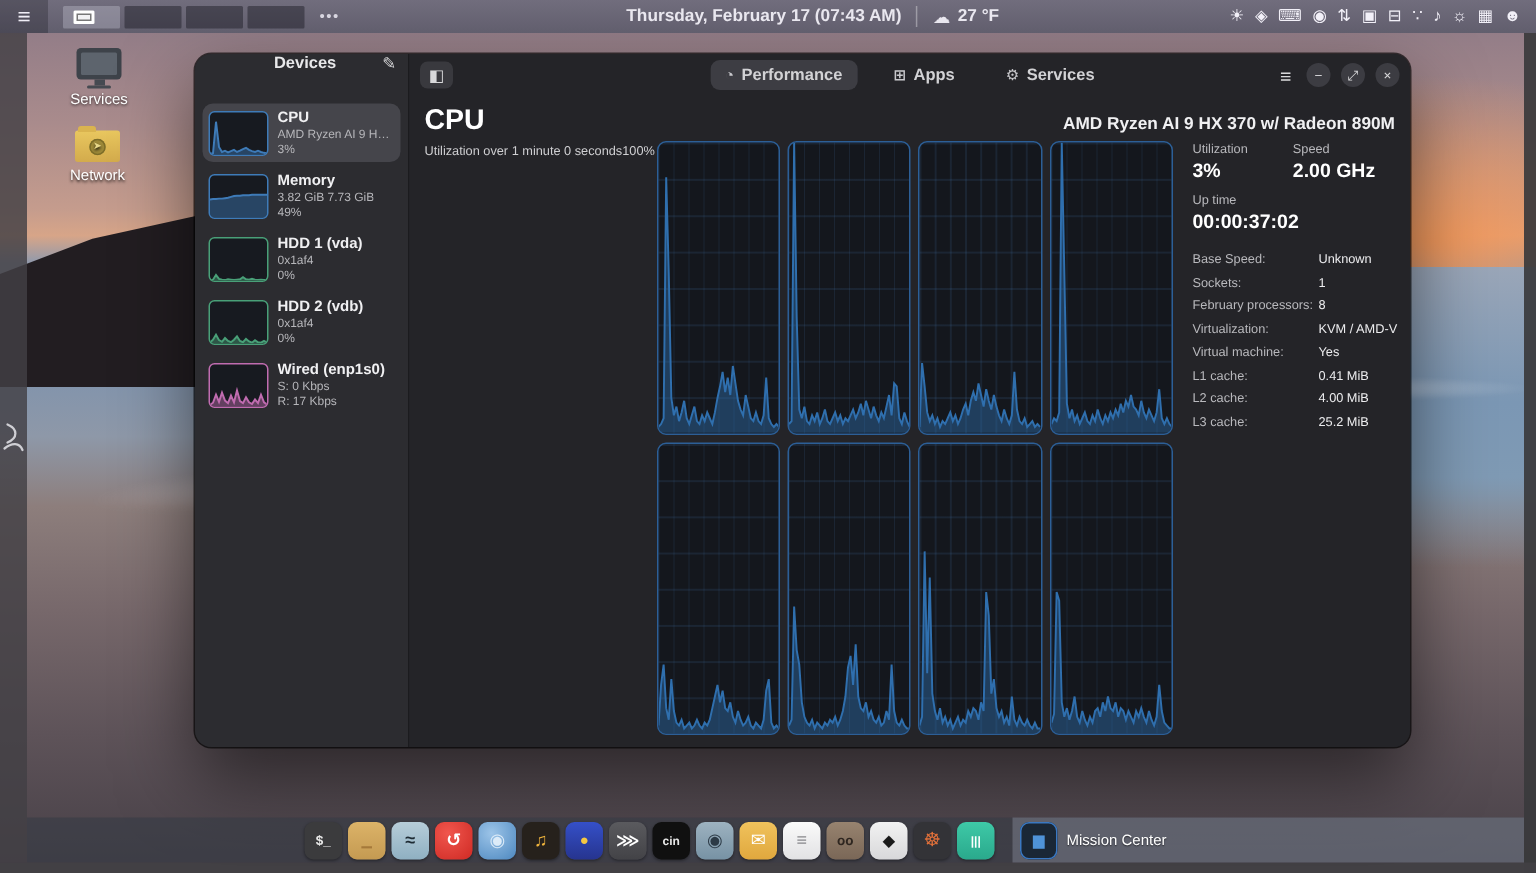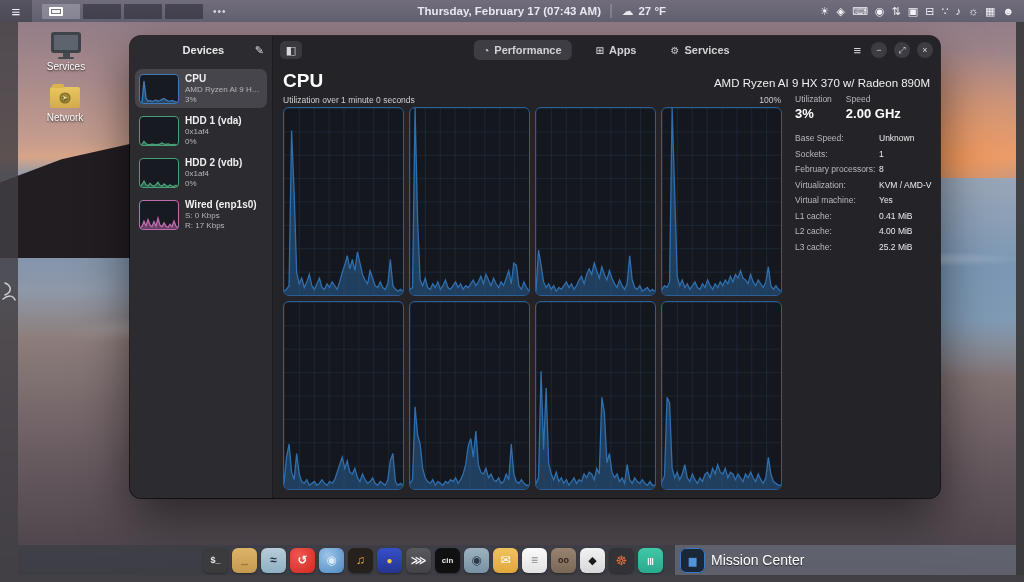--- a/index.html
+++ b/index.html
@@ -61,21 +61,21 @@
     background:#dab44f;border-radius:2px 2px 0 0}
   .folder-globe{position:absolute;left:50%;top:50%;transform:translate(-50%,-50%);width:11px;height:11px;
     border-radius:50%;background:#9c8838;box-shadow:inset 0 0 0 1px #7c6c28;color:#e8d88a;font-size:7px;
     display:flex;align-items:center;justify-content:center}
 
   
   .window{position:absolute;left:130px;top:36px;width:810px;height:462px;border-radius:11px;
     background:#242428;box-shadow:0 20px 50px rgba(0,0,0,.55),0 0 0 1px rgba(0,0,0,.65);
     display:flex;flex-direction:column;overflow:hidden;z-index:20}
   .win-header{height:28px;display:flex;flex:none}
-  .hdr-side{width:143px;background:#2c2c30;border-right:1px solid #1b1b1e;display:flex;align-items:center;
+  .hdr-side{width:143px;background:#2c2c30;border-right:1px solid #1b1b1e;display:flex;
     padding:0 8px;flex:none}
   .hdr-side-title{flex:1;text-align:center;font-size:11px;font-weight:bold;color:#e8e8ea;padding-left:14px}
   .edit-btn{color:#d8d8da;font-size:11px;cursor:pointer}
   .hdr-main{flex:1;background:#242428;display:flex;align-items:center;padding:0 7px;position:relative}
   .sbtoggle{width:22px;height:18px;background:#39393e;border-radius:5px;display:flex;align-items:center;
     justify-content:center;color:#d8d8da;font-size:11px;cursor:pointer}
   .tabs{position:absolute;left:50%;transform:translateX(-50%);display:flex;gap:14px;align-items:center}
   .tab{display:flex;align-items:center;gap:5px;font-size:11px;font-weight:bold;color:#d2d2d5;
     padding:4px 10px;border-radius:6px;cursor:pointer;white-space:nowrap}
   .tab.active{background:#3d3d43}
@@ -91,50 +91,50 @@
   .dev-item.selected{background:#45454b}
   .dev-thumb{width:40px;height:30px;flex:none;border:1.5px solid;border-radius:4px;background:#171a20;
     position:relative;overflow:hidden}
   .dev-txt{min-width:0}
   .dev-name{font-size:10px;color:#f0f0f2;font-weight:bold;white-space:nowrap;overflow:hidden;text-overflow:ellipsis}
   .dev-l2,.dev-l3{font-size:8px;color:#b6b6ba;white-space:nowrap;overflow:hidden;text-overflow:ellipsis;margin-top:1px}
 
   .main{flex:1;display:flex;flex-direction:column;min-width:0;padding:6px 8px 8px 10px;background:#242428}
   .title-row{display:flex;align-items:baseline;justify-content:space-between;padding:0 2px 2px 0}
   .page-title{font-size:19px;font-weight:bold;color:#fff}
-  .cpu-model{font-size:11.5px;font-weight:normal;color:#f0f0f2}
+  .cpu-model{font-size:11.5px;font-weight:bold;color:#f0f0f2}
   .content-row{flex:1;display:flex;min-height:0}
-  .graphs-col{flex:1;display:flex;flex-direction:column;min-width:0}
+  .graphs-col{flex:1;display:flex;min-width:0}
   .caption-row{display:flex;justify-content:space-between;font-size:8.5px;color:#cfcfd2;padding:1px 1px 2px 0}
   .core-grid{flex:1;display:grid;grid-template-columns:repeat(4,1fr);grid-template-rows:repeat(2,1fr);gap:5px}
   .core-panel{position:relative;border:1px solid #2c5f97;border-radius:6px;background-color:#14171d;overflow:hidden;
     background-image:linear-gradient(rgba(64,112,165,.16) 1px,transparent 1px),
       linear-gradient(90deg,rgba(64,112,165,.16) 1px,transparent 1px);
     background-size:12.5% 12.5%}
   .chart{position:absolute;inset:0;width:100%;height:100%}
 
   .stats-col{width:150px;flex:none;padding:0 0 0 13px;color:#e8e8ea;overflow:hidden}
-  .stat-row{display:flex;gap:14px;margin-bottom:7px}
+  .stat-row{display:flex;gap:30px;margin-bottom:7px}
   .stat .s-label{font-size:8.5px;color:#b9b9bd;margin-bottom:2px}
   .stat .s-value{font-size:13px;font-weight:bold;color:#fff}
   .uptime-value{font-size:14px}
   .details{margin-top:10px}
   .d-row{display:flex;font-size:8.5px;line-height:15.5px}
   .d-label{width:84px;color:#b9b9bd;flex:none}
   .d-value{color:#ececee}
 
   
   .dock{position:absolute;left:18px;right:8px;bottom:7px;height:30px;background:rgba(55,59,70,.62);
     display:flex;align-items:center;z-index:40}
   .launchers{display:flex;gap:4px;margin-left:185px;align-items:center}
   .dock-tile{width:25px;height:25px;border-radius:6px;display:flex;align-items:center;justify-content:center;
     cursor:pointer;flex:none;font-weight:bold;box-shadow:0 1px 2px rgba(0,0,0,.35)}
   .task-seg{flex:1;height:30px;margin-left:12px;background:rgba(150,155,170,.38);display:flex;align-items:center;
     gap:6px;padding-left:5px;cursor:pointer}
-  .task-label{font-size:14px;color:#fff;text-shadow:0 1px 1px rgba(0,0,0,.6)}
+  .task-label{font-size:10px;color:#fff;text-shadow:0 1px 1px rgba(0,0,0,.6)}
 </style>
 </head>
 <body>
 
 <div class="screen">
 
   <div class="wallpaper">
     <div class="wp-glow"></div>
     <div class="wp-sea"></div>
     <div class="wp-hill"></div>
@@ -245,20 +245,33 @@
                 <path d="M0.00,98.00 L5.26,97.00 L10.53,22.00 L15.79,82.00 L21.05,94.00 L26.32,91.00 L31.58,95.00 L36.84,92.00 L42.11,89.00 L47.37,94.00 L52.63,91.00 L57.89,87.00 L63.16,84.00 L68.42,89.00 L73.68,92.00 L78.95,94.00 L84.21,91.00 L89.47,94.00 L94.74,96.00 L100.00,97.00" fill="none" stroke="#3e7bb8" stroke-width="1.3" vector-effect="non-scaling-stroke"></path>
               </svg>
             </div>
     <div class="dev-txt">
       <div class="dev-name">CPU</div>
       <div class="dev-l2">AMD Ryzen AI 9 HX 370 ...</div>
       <div class="dev-l3">3%</div>
     </div>
   </div>
           <div class="dev-item">
+    <div class="dev-thumb" style="border-color: rgb(62, 123, 184);">
+              <svg viewBox="0 0 100 100" preserveAspectRatio="none" class="chart">
+                <path d="M0.00,57.00 L5.26,56.00 L10.53,56.00 L15.79,55.00 L21.05,55.00 L26.32,54.00 L31.58,53.00 L36.84,51.00 L42.11,49.00 L47.37,48.00 L52.63,48.00 L57.89,47.00 L63.16,47.00 L68.42,47.00 L73.68,46.00 L78.95,46.00 L84.21,46.00 L89.47,46.00 L94.74,46.00 L100.00,46.00 L100,100 L0,100 Z" fill="#3e7bb8" fill-opacity="0.45"></path>
+                <path d="M0.00,57.00 L5.26,56.00 L10.53,56.00 L15.79,55.00 L21.05,55.00 L26.32,54.00 L31.58,53.00 L36.84,51.00 L42.11,49.00 L47.37,48.00 L52.63,48.00 L57.89,47.00 L63.16,47.00 L68.42,47.00 L73.68,46.00 L78.95,46.00 L84.21,46.00 L89.47,46.00 L94.74,46.00 L100.00,46.00" fill="none" stroke="#3e7bb8" stroke-width="1.3" vector-effect="non-scaling-stroke"></path>
+              </svg>
+            </div>
+    <div class="dev-txt">
+      <div class="dev-name">Memory</div>
+      <div class="dev-l2">3.82 GiB 7.73 GiB</div>
+      <div class="dev-l3">49%</div>
+    </div>
+  </div>
+          <div class="dev-item">
     <div class="dev-thumb" style="border-color: rgb(73, 160, 120);">
               <svg viewBox="0 0 100 100" preserveAspectRatio="none" class="chart">
                 <path d="M0.00,99.00 L5.26,98.00 L10.53,87.00 L15.79,96.00 L21.05,98.00 L26.32,99.00 L31.58,97.00 L36.84,98.00 L42.11,99.00 L47.37,98.00 L52.63,97.00 L57.89,92.00 L63.16,97.00 L68.42,98.00 L73.68,96.00 L78.95,98.00 L84.21,99.00 L89.47,98.00 L94.74,99.00 L100.00,99.00 L100,100 L0,100 Z" fill="#49a078" fill-opacity="0.45"></path>
                 <path d="M0.00,99.00 L5.26,98.00 L10.53,87.00 L15.79,96.00 L21.05,98.00 L26.32,99.00 L31.58,97.00 L36.84,98.00 L42.11,99.00 L47.37,98.00 L52.63,97.00 L57.89,92.00 L63.16,97.00 L68.42,98.00 L73.68,96.00 L78.95,98.00 L84.21,99.00 L89.47,98.00 L94.74,99.00 L100.00,99.00" fill="none" stroke="#49a078" stroke-width="1.3" vector-effect="non-scaling-stroke"></path>
               </svg>
             </div>
     <div class="dev-txt">
       <div class="dev-name">HDD 1 (vda)</div>
       <div class="dev-l2">0x1af4</div>
       <div class="dev-l3">0%</div>
@@ -358,20 +371,26 @@
             <div class="stat-row">
               <div class="stat">
                   <div class="s-label">Utilization</div>
                 <div class="s-value">3%</div>
                 </div>
               <div class="stat">
                   <div class="s-label">Speed</div>
                 <div class="s-value">2.00 GHz</div>
                 </div>
             </div>
+            <div class="stat-row">
+              <div class="stat">
+                  <div class="s-label">Up time</div>
+                <div class="s-value uptime-value">00:00:37:02</div>
+                </div>
+            </div>
             <div class="details">
                 <div class="d-row">
     <span class="d-label">Base Speed:</span>
     <span class="d-value">Unknown</span>
   </div>
                 <div class="d-row">
     <span class="d-label">Sockets:</span>
     <span class="d-value">1</span>
   </div>
                 <div class="d-row">

